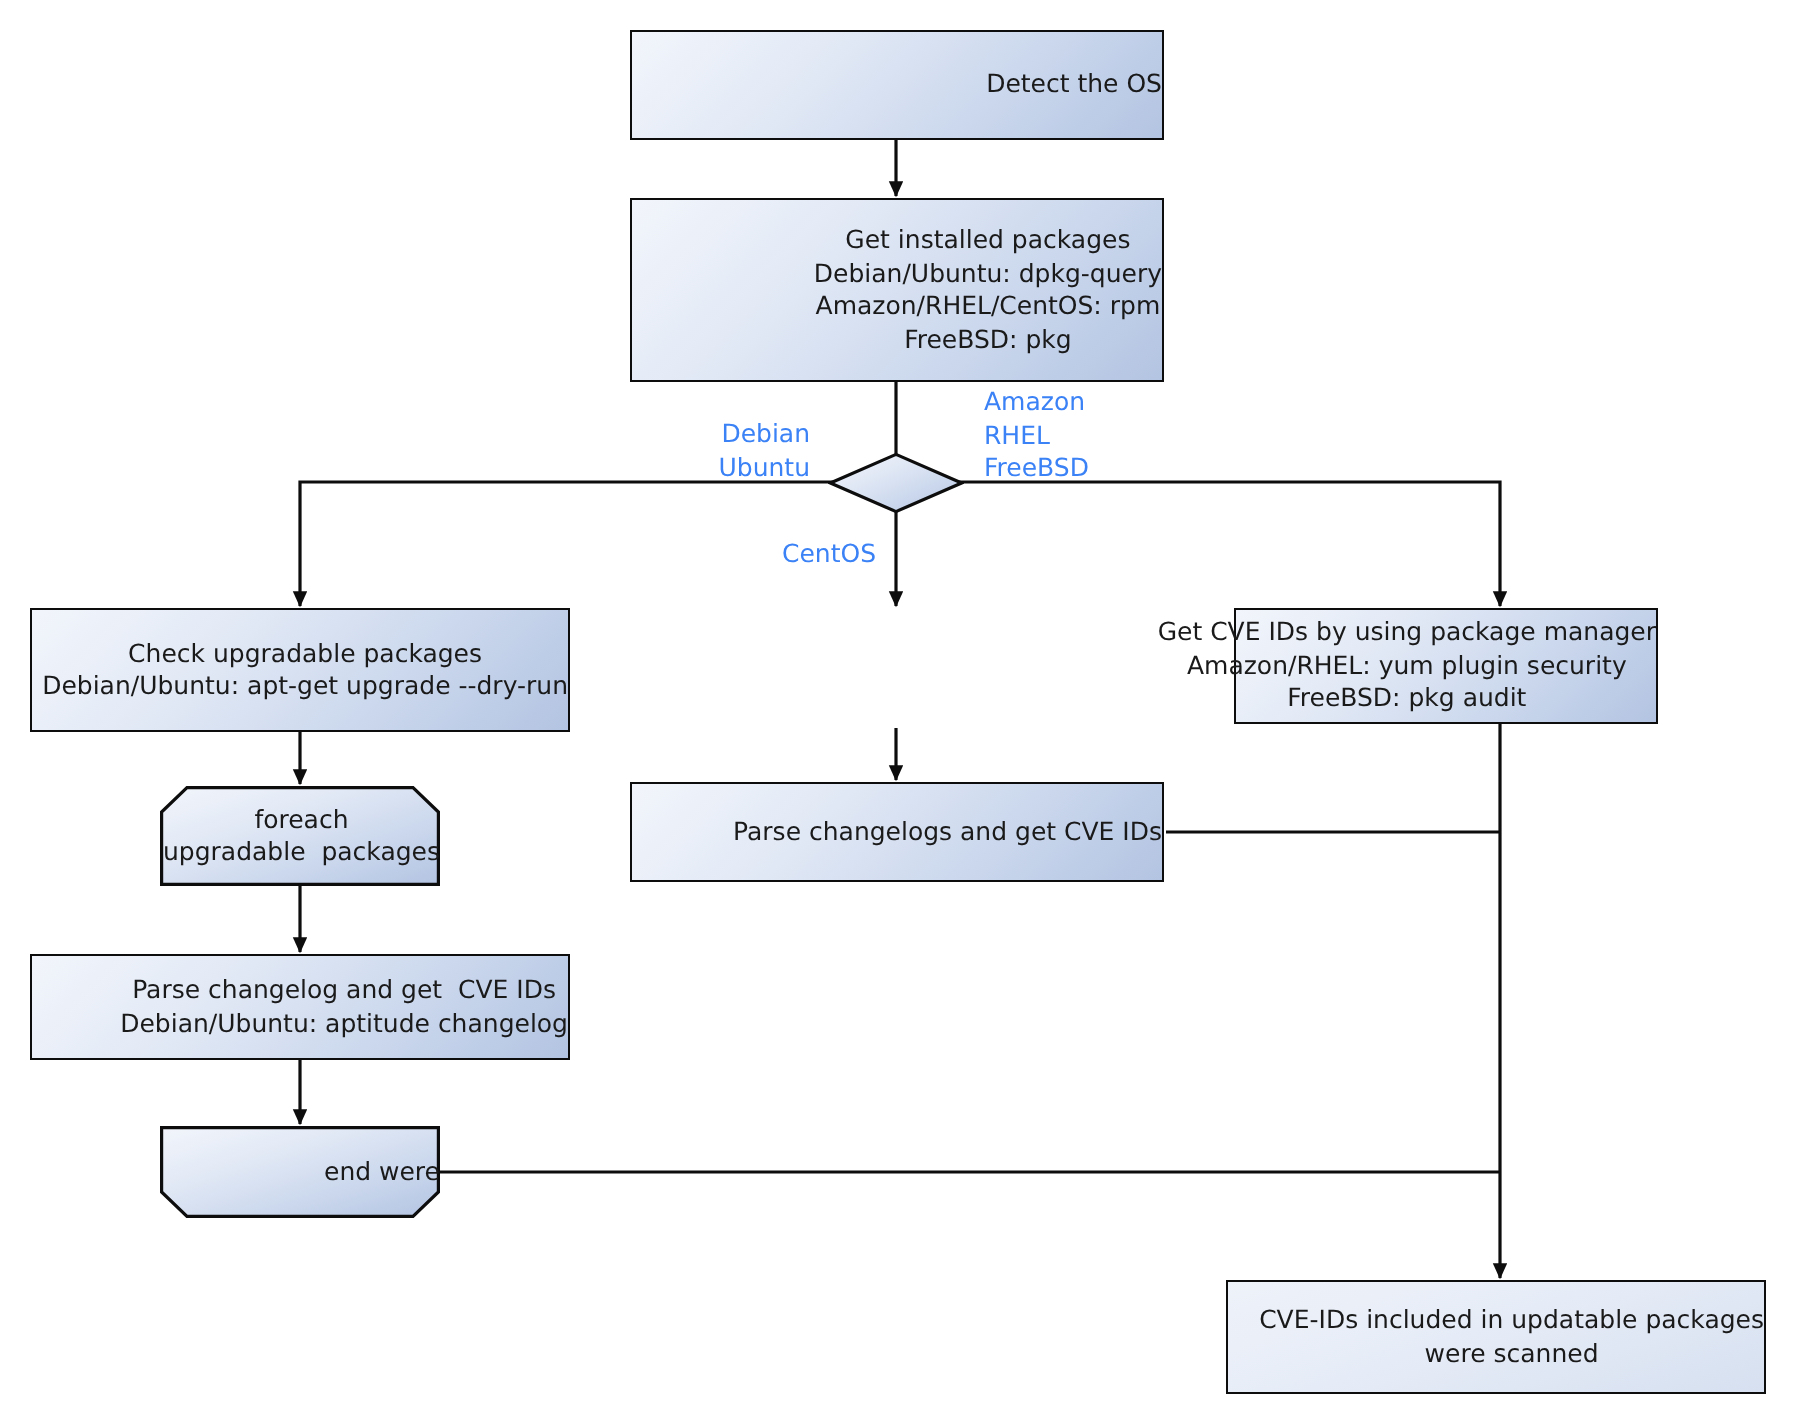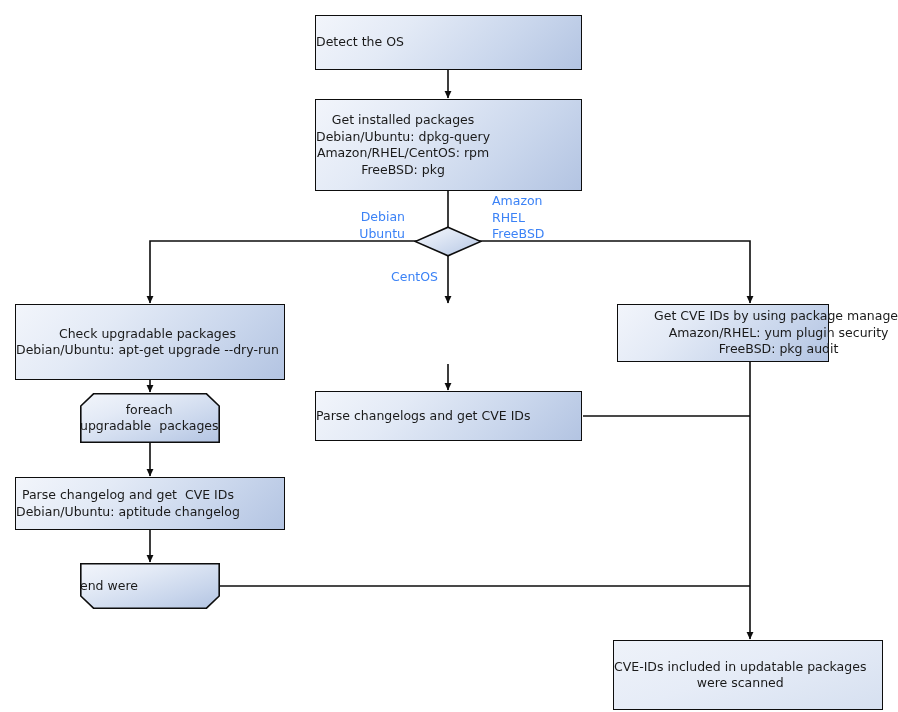--- a/index.html
+++ b/index.html
@@ -27,21 +27,21 @@
     top: 0;
     width: 898px;
     height: 712px;
     pointer-events: none;
   }
   .node {
     position: absolute;
     box-sizing: border-box;
     display: flex;
     align-items: center;
-    justify-content: flex-start;
+    justify-content: flex-end;
     text-align: center;
     color: #1a1a1a;
     font-size: 12.5px;
     line-height: 16.5px;
     white-space: pre;
   }
   .node.rect {
     border: 1.6px solid #0d0d0d;
     background: linear-gradient(135deg, #f2f5fb 0%, #e3eaf6 32%, #c9d6ec 70%, #b3c4e2 100%);
   }
@@ -139,21 +139,21 @@
 
   <div class="edge-label right-al" style="left:320px; top:209px; width:85px;">Debian
 Ubuntu</div>
 
   <div class="edge-label" style="left:492px; top:193px; width:100px; text-align:left;">Amazon
 RHEL
 FreeBSD</div>
 
   <div class="edge-label right-al" style="left:330px; top:269px; width:108px;">CentOS</div>
 
-  <div class="node rect" style="left:15px; top:304px; width:270px; height:76px;">
+  <div class="node rect" style="left:15px; top:304px; width:270px; height:62px;">
     <span class="shape-label">Check upgradable packages
 Debian/Ubuntu: apt-get upgrade --dry-run</span>
   </div>
 
 
   <div class="node rect" style="left:617px; top:304px; width:212px; height:58px;padding-left:36px;">
     <span class="shape-label">Get CVE IDs by using package manager
 Amazon/RHEL: yum plugin security
 FreeBSD: pkg audit</span>
   </div>
@@ -175,18 +175,18 @@
 Debian/Ubuntu: aptitude changelog</span>
   </div>
 
   <div class="node shape" style="left:80px; top:563px; width:140px; height:46px;">
     <svg class="shape-svg" width="140" height="46" viewBox="0 0 140 46" xmlns="http://www.w3.org/2000/svg">
       <polygon points="0.8,0.8 139.2,0.8 139.2,33 126.5,45.2 13.5,45.2 0.8,33" fill="url(#nodeGrad)" stroke="#0d0d0d" stroke-width="1.6"></polygon>
     </svg>
     <span class="shape-label">end were</span>
   </div>
 
-  <div class="node rect pale" style="left:613px; top:640px; width:270px; height:70px;">
+  <div class="node rect pale" style="left:613px; top:640px; width:270px; height:57px;">
     <span class="shape-label">CVE-IDs included in updatable packages
 were scanned</span>
   </div>
 
 </div>
 
 </body></html>

